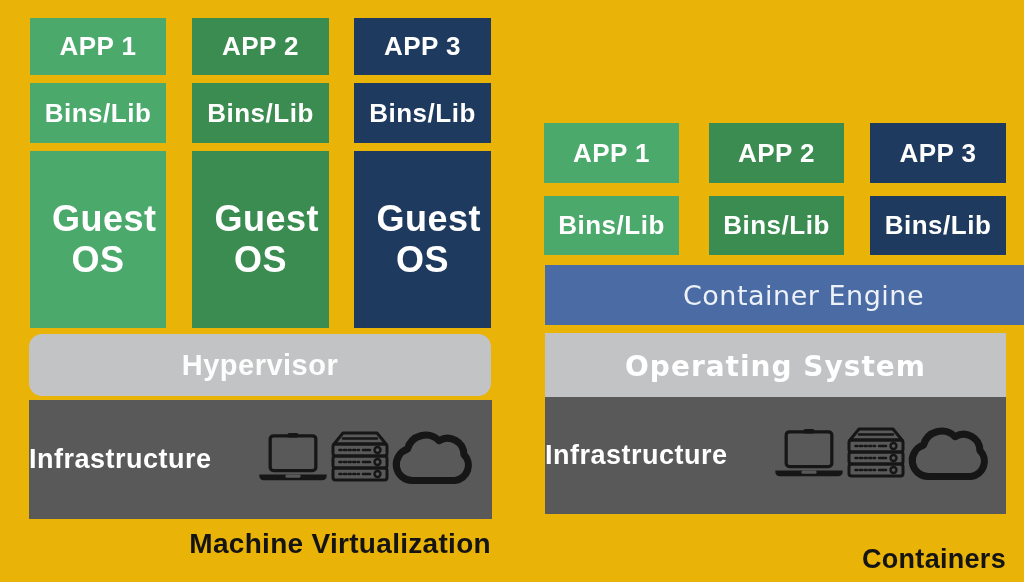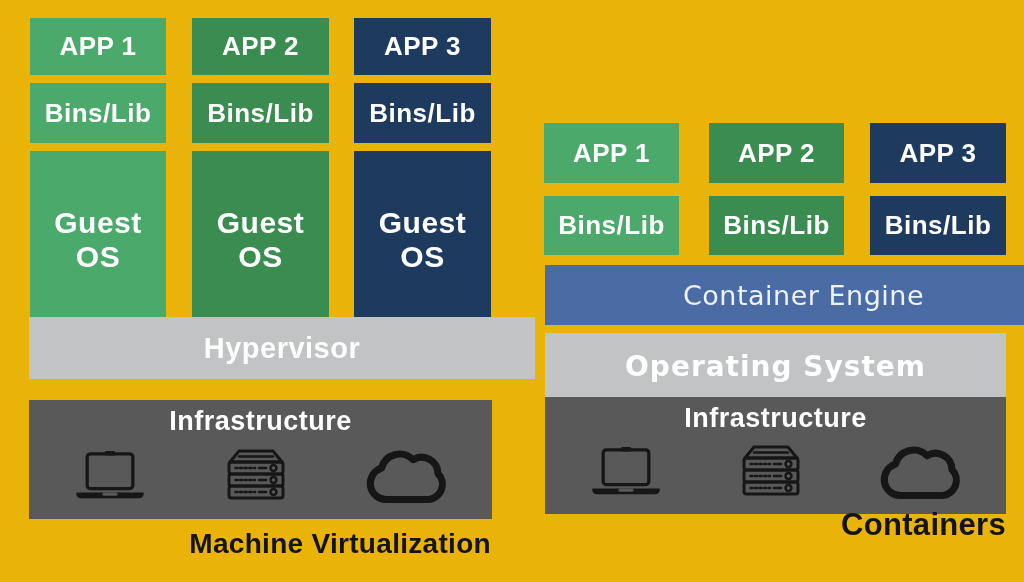--- a/index.html
+++ b/index.html
@@ -25,55 +25,55 @@
   .fill-lightgray{background:var(--light-gray);}
   .fill-darkgray{background:var(--dark-gray);}
 
   
   .l-col1{left:30px;width:136px;}
   .l-col2{left:192px;width:137px;}
   .l-col3{left:354px;width:137px;}
   .l-row-app{top:18px;height:57px;}
   .l-row-bins{top:83px;height:60px;}
   .l-row-guest{top:151px;height:177px;}
-  .guest .lbl{display:block;width:92px;line-height:1.12;font-size:30px;}
-
-  
-  .l-hypervisor{left:29px;top:317px;width:506px;height:62px;}
+  .guest .lbl{display:block;width:92px;line-height:1.12;font-size:36px;}
+
+  
+  .l-hypervisor{left:29px;top:334px;width:462px;height:62px;border-radius:13px;}
   .l-hypervisor .lbl{font-size:29px;color:#fdfdfd;}
   .l-infra{left:29px;top:400px;width:463px;height:119px;}
 
   
   .r-col1{left:544px;width:135px;}
   .r-col2{left:709px;width:135px;}
   .r-col3{left:870px;width:136px;}
   .r-row-app{top:123px;height:60px;}
   .r-row-bins{top:196px;height:59px;}
 
   
   .r-engine{left:545px;top:265px;width:517px;height:60px;}
   .r-engine .lbl{font-family:"DejaVu Sans",sans-serif;font-weight:400;font-size:27px;color:#EDF2F9;letter-spacing:.5px;}
   .r-os{left:545px;top:333px;width:461px;height:67px;}
   .r-os .lbl{font-family:"DejaVu Sans",sans-serif;font-weight:700;font-size:28px;letter-spacing:1px;}
   .r-infra{left:545px;top:397px;width:461px;height:117px;}
 
   
-  .infra{flex-direction:column;justify-content:flex-start;padding-top:6px;}
+  .infra{flex-direction:row;justify-content:flex-start;}
   .infra .lbl{font-size:27px;}
   .icons-row{display:flex;width:100%;flex:1;align-items:center;justify-content:space-between;padding:2px 44px 8px 44px;}
   .icon{display:flex;align-items:center;justify-content:center;}
   .icon svg{overflow:visible;display:block;}
   .stroke{fill:none;stroke:var(--ink);stroke-linejoin:round;stroke-linecap:round;}
   .solid{fill:var(--ink);}
   .notch{fill:var(--dark-gray);}
 
   
   .caption{position:absolute;text-align:right;color:#141414;font-weight:700;}
   .l-caption{left:29px;top:528px;width:462px;font-size:28px;letter-spacing:.3px;}
-  .r-caption{left:544px;top:507px;width:462px;font-size:31px;letter-spacing:.3px;}
+  .r-caption{left:544px;top:544px;width:462px;font-size:27px;letter-spacing:.3px;}
 </style>
 </head>
 <body>
 
 <div class="canvas">
 
   <section>
 
     <div class="box fill-green1 l-col1 l-row-app">
       <span class="lbl">APP 1</span>

